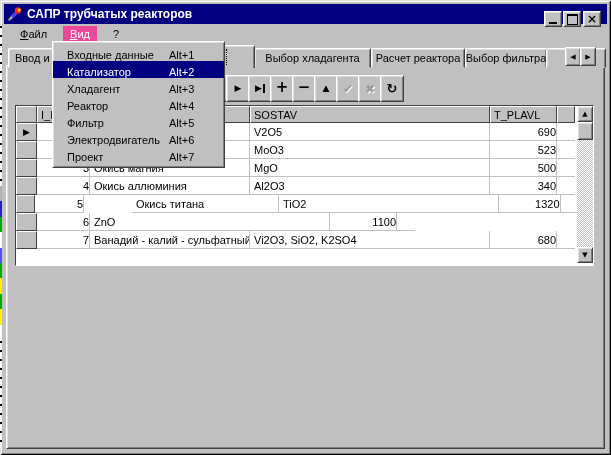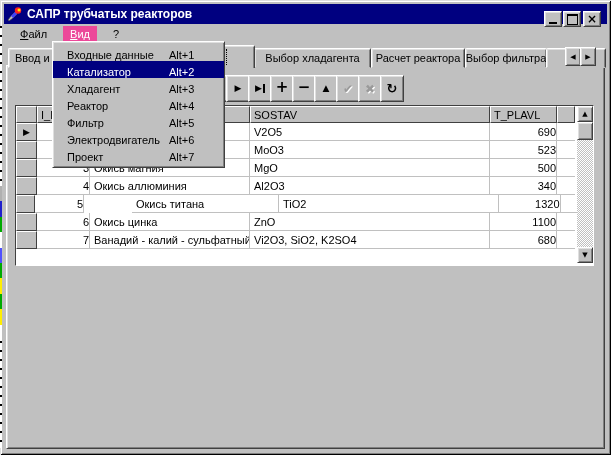--- a/index.html
+++ b/index.html
@@ -238,21 +238,20 @@
           <div class="g-gutter" style="width: 21px;"></div>
           <div class="g-cell num" style="width: 53px;">5</div>
           <div class="g-cell txt" style="width: 160px; margin-left: 48px;">Окись титана</div>
           <div class="g-cell txt" style="width: 240px;">TiO2</div>
           <div class="g-cell num" style="width: 67px;">1320</div>
           <div class="g-cell" style="width: 18px; border-right: none;"></div>
         </div>
         <div class="g-row">
           <div class="g-gutter" style="width: 21px;"></div>
           <div class="g-cell num" style="width: 53px;">6</div>
-          <div class="g-cell txt" style="width: 160px;">Окись цинка</div>
           <div class="g-cell txt" style="width: 240px;">ZnO</div>
           <div class="g-cell num" style="width: 67px;">1100</div>
           <div class="g-cell" style="width: 18px; border-right: none;"></div>
         </div>
         <div class="g-row">
           <div class="g-gutter" style="width: 21px;"></div>
           <div class="g-cell num" style="width: 53px;">7</div>
           <div class="g-cell txt" style="width: 160px;">Ванадий - калий - сульфатный</div>
           <div class="g-cell txt" style="width: 240px;">Vi2O3, SiO2, K2SO4</div>
           <div class="g-cell num" style="width: 67px;">680</div>

